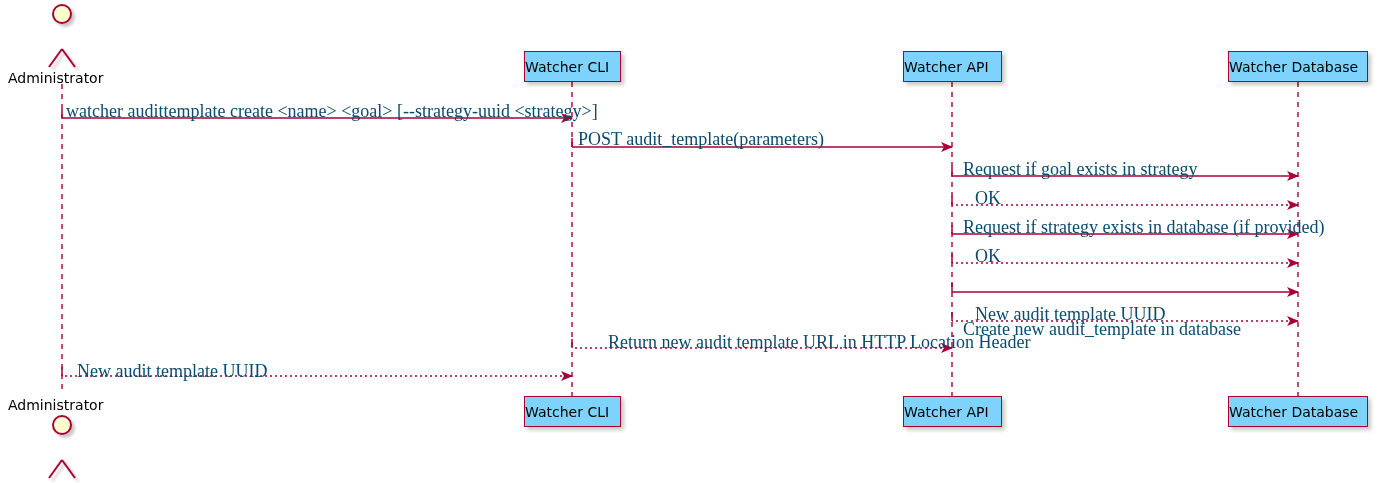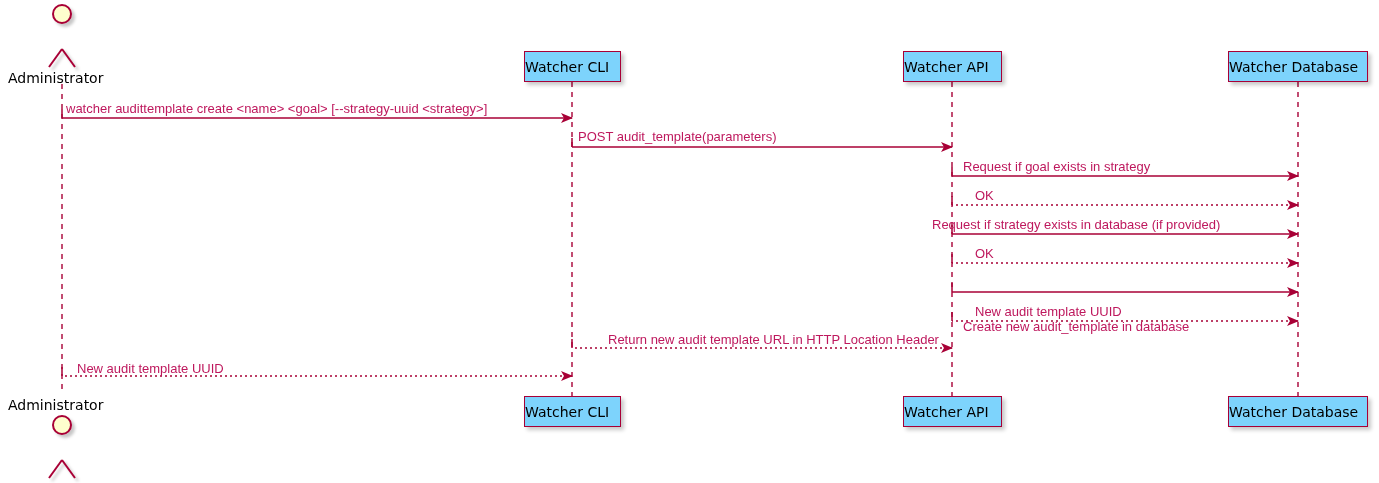--- a/index.html
+++ b/index.html
@@ -45,23 +45,23 @@
     position: absolute;
     color: #000000;
     font-size: 14px;
     font-family: "DejaVu Sans", sans-serif;
     white-space: nowrap;
     line-height: 1;
     text-align: right;
   }
   .msg-label {
     position: absolute;
-    color: #be185d;
-    font-size: 13px;
-    font-family: Liberation Sans, sans-serif;
+    color: #0c4a6e;
+    font-size: 18px;
+    font-family: Liberation Serif, serif;
     white-space: nowrap;
     line-height: 1;
   }
 </style>
 </head>
 <body>
 
 <div id="diagram">
 
   <svg id="canvas" viewBox="0 0 1379 483" xmlns="http://www.w3.org/2000/svg">
@@ -143,21 +143,21 @@
         <span>Watcher Database</span>
       </div>
       <div class="actor-label" style="left: 8px; top: 71px;">Administrator</div>
       <div class="actor-label" style="left: 8px; top: 398px;">Administrator</div>
     </div>
   <div id="labels-layer">
       <div class="msg-label" style="left: 66px; top: 102px;">watcher audittemplate create &lt;name&gt; &lt;goal&gt; [--strategy-uuid &lt;strategy&gt;]</div>
       <div class="msg-label" style="left: 578px; top: 130px;">POST audit_template(parameters)</div>
       <div class="msg-label" style="left: 963px; top: 160px;">Request if goal exists in strategy</div>
       <div class="msg-label" style="left: 975px; top: 189px;">OK</div>
-      <div class="msg-label" style="left: 932px; top: 218px;">Request if strategy exists in database (if provided)</div>
+      <div class="msg-label" style="left: 963px; top: 218px;">Request if strategy exists in database (if provided)</div>
       <div class="msg-label" style="left: 975px; top: 247px;">OK</div>
       <div class="msg-label" style="left: 963px; top: 276px; margin-top: 44px;">Create new audit_template in database</div>
       <div class="msg-label" style="left: 975px; top: 305px;">New audit template UUID</div>
       <div class="msg-label" style="left: 608px; top: 333px;">Return new audit template URL in HTTP Location Header</div>
       <div class="msg-label" style="left: 77px; top: 362px;">New audit template UUID</div>
     </div>
 
 </div>
 
 </body></html>

